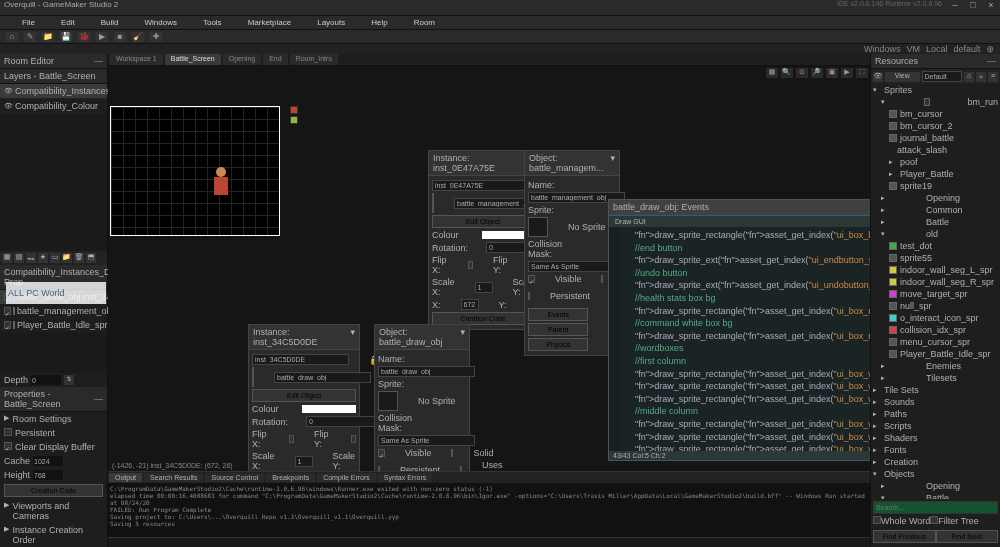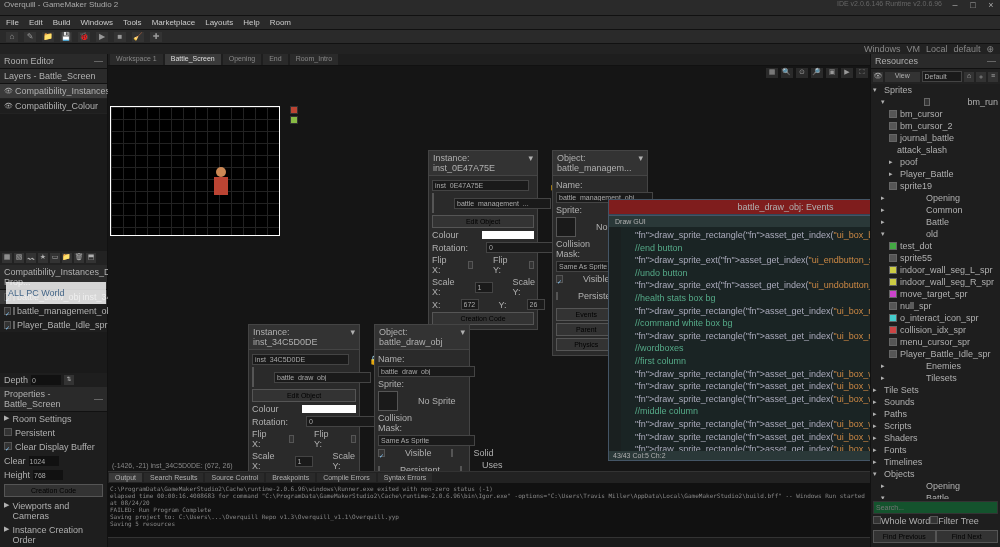--- a/index.html
+++ b/index.html
@@ -2,21 +2,21 @@
 <html><head>
 <meta charset="utf-8">
 <style>
 * { margin:0; padding:0; box-sizing:border-box; font-family:Arial,sans-serif; font-size:9px; }
 body { background:#1a1a1a; color:#b0b0b0; width:1000px; height:547px; overflow:hidden; position:relative; }
 .titlebar { height:16px; background:#2a2a2a; display:flex; padding:0 4px; border-bottom:1px solid #111; }
 .titlebar .title { flex:1; font-size:8px; color:#aaa; }
 .win-btns { display:flex; gap:8px; }
 .win-btn { width:10px; height:10px; color:#aaa; font-size:9px; text-align:center; }
 .menubar { height:14px; background:#2a2a2a; display:flex; align-items:center; gap:10px; padding:0 6px; border-bottom:1px solid #111; }
-.menubar span { font-size:8px; color:#ccc; }
+.menubar span { font-size:8px; color:#ccc;margin-left:16px; }
 .toolbar { height:14px; background:#2a2a2a; display:flex; align-items:center; gap:6px; padding:0 6px; border-bottom:1px solid #111; }
 .toolbar .tbtn { width:12px; height:10px; background:#333; font-size:8px; text-align:center; color:#999; }
 .statusbar-top { height:10px; background:#222; text-align:right; padding:0 6px; font-size:7px; color:#888; display:flex; justify-content:flex-end; gap:6px; }
 .main { display:flex; height:calc(100% - 54px); }
 .left-panel { width:108px; background:#1e1e1e; border-right:1px solid #111; display:flex; flex-direction:column; }
 .panel-header { background:#2a2a2a; padding:2px 4px; font-size:8px; border-bottom:1px solid #111; display:flex; align-items:center; }
 .panel-header .dash { margin-left:auto; color:#888; }
 .panel-row { padding:2px 4px; font-size:7px; display:flex; align-items:center; gap:3px; border-bottom:1px solid #222; }
 .panel-row.selected { background:#3a3a3a; }
 .eye { width:8px; font-size:7px; }
@@ -51,21 +51,21 @@
 .fwin-head { background:#333; padding:2px 4px; font-size:7px; display:flex; border-bottom:1px solid #444; }
 .fwin-head .close { margin-left:auto; }
 .fwin-body { padding:3px; }
 .frow { display:flex; align-items:center; gap:20px; padding:1px 0; font-size:7px; }
 .frow label { width:34px; }
 .finput { background:#1a1a1a; border:1px solid #444; color:#aaa; padding:1px 2px; font-size:7px; flex:1; }
 .fbtn { background:#333; border:1px solid #555; padding:2px 4px; font-size:7px; text-align:center; flex:1; }
 .sprite-sq { width:20px; height:20px; background:#1a1a1a; border:1px solid #555; }
 .color-sw { width:60px; height:8px; background:#fff; }
 .code-win { position:absolute; top:145px; left:500px; width:355px; height:262px; background:#1e2a2a; border:1px solid #456; display:flex; flex-direction:column; }
-.code-head { background:#7f1d1d; padding:2px 4px; font-size:7px; display:flex; border-bottom:1px solid #345;justify-content:center; }
+.code-head { background:#404040; padding:2px 4px; font-size:7px; display:flex; border-bottom:1px solid #345; }
 .code-tab { background:#2a3838; padding:2px 6px; font-size:7px; border-top:1px solid #456; }
 .code-body { flex:1; background:#1a2424; overflow:hidden; display:flex; }
 .gutter { width:12px; background:#1a2020; }
 .code-text { flex:1; padding:2px 4px; font-family:monospace; font-size:6px; line-height:1.4; white-space:pre; color:#aab; overflow:hidden; }
 .code-text .str { color:#c84; }
 .code-text .cmt { color:#5a8; }
 .code-status { background:#2a3838; padding:1px 4px; font-size:7px; }
 .events-win { position:absolute; top:440px; left:386px; width:100px; background:#2a2a2a; border:1px solid #444; }
 .right-panel { width:130px; background:#1e1e1e; border-left:1px solid #111; display:flex; flex-direction:column; overflow:hidden; }
 .res-toolbar { display:flex; gap:2px; padding:2px; background:#222; align-items:center; }
@@ -212,21 +212,21 @@
       <div class="prop-row">▶ <span>Room Settings</span></div>
       <div class="prop-row">
           <span class="cb"></span>
           <span>Persistent</span>
         </div>
       <div class="prop-row">
           <span class="cb on"></span>
           <span>Clear Display Buffer</span>
         </div>
       <div class="prop-row">
-          <span>Clear</span>
+          <span>Cache</span>
           <input value="1024" style="">
         </div>
       <div class="prop-row">
           <span>Height</span>
           <input value="768" style="">
         </div>
       <div class="prop-row">
           <button class="fbtn">Creation Code</button>
         </div>
       <div class="prop-row">▶ <span>Viewports and Cameras</span></div>
@@ -303,21 +303,21 @@
             <input class="finput" style="width: 18px;" value="672">
             <label>Y:</label>
             <input class="finput" style="width: 18px;" value="26">
           </div>
         <div class="frow">
             <button class="fbtn">Creation Code</button>
           </div>
       </div>
     </div>
 
-    <div class="fwin" style="top:96px;left:444px;width:96px">
+    <div class="fwin" style="top:96px;left:416px;width:96px">
       <div class="fwin-head">
           <span>Object: battle_managem...</span>
           <span class="close">▾</span>
         </div>
       <div class="fwin-body">
         <div class="frow">
             <label>Name:</label>
           </div>
         <div class="frow">
             <input class="finput" value="battle_management_obj" style="">
@@ -639,21 +639,21 @@
       <div class="tree-item">
           <span class="exp">▸</span>
           <span>Shaders</span>
         </div>
       <div class="tree-item">
           <span class="exp">▸</span>
           <span>Fonts</span>
         </div>
       <div class="tree-item">
           <span class="exp">▸</span>
-          <span>Timelines</span>
+          <span>Creation</span>
         </div>
       <div class="tree-item">
           <span class="exp">▾</span>
           <span>Objects</span>
         </div>
       <div class="tree-item i1">
           <span class="exp">▸</span>
           <span>Opening</span>
         </div>
       <div class="tree-item i1">

